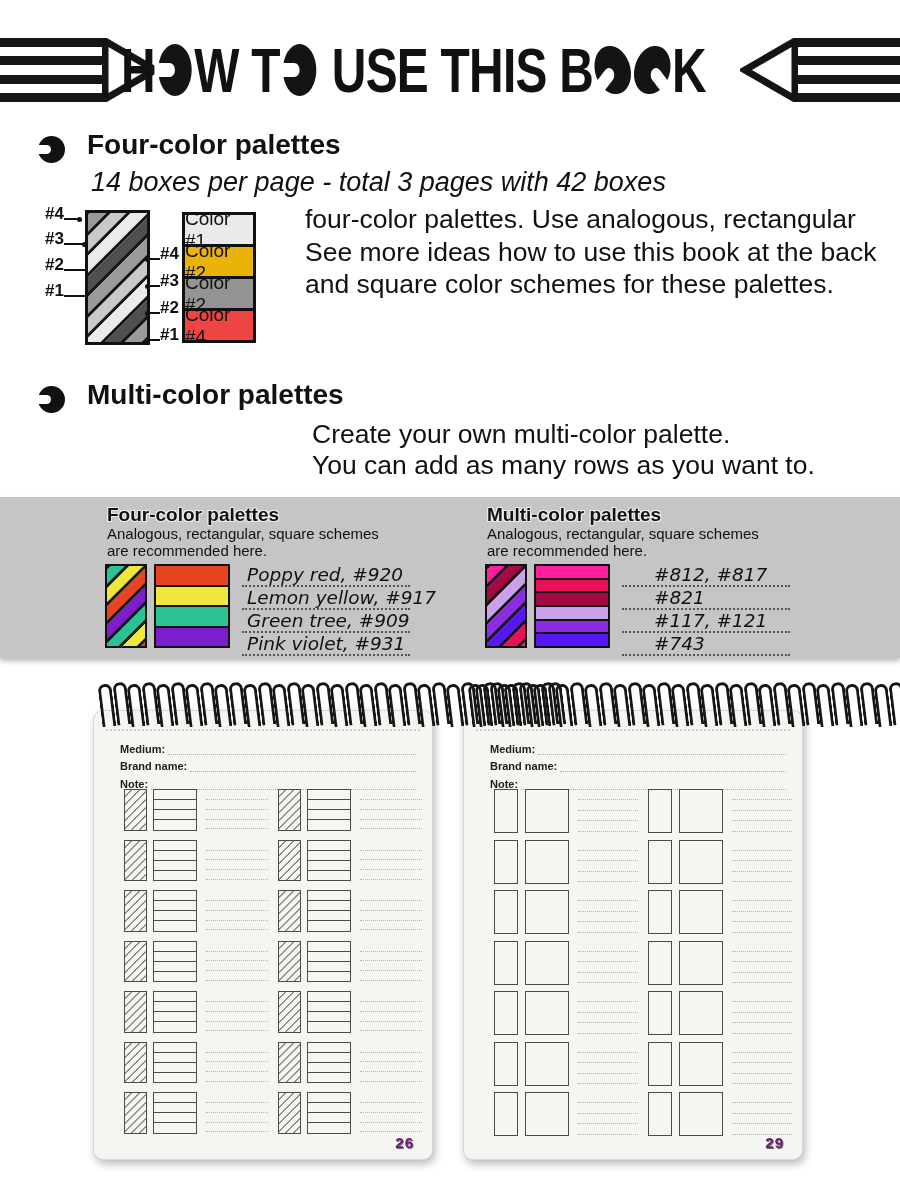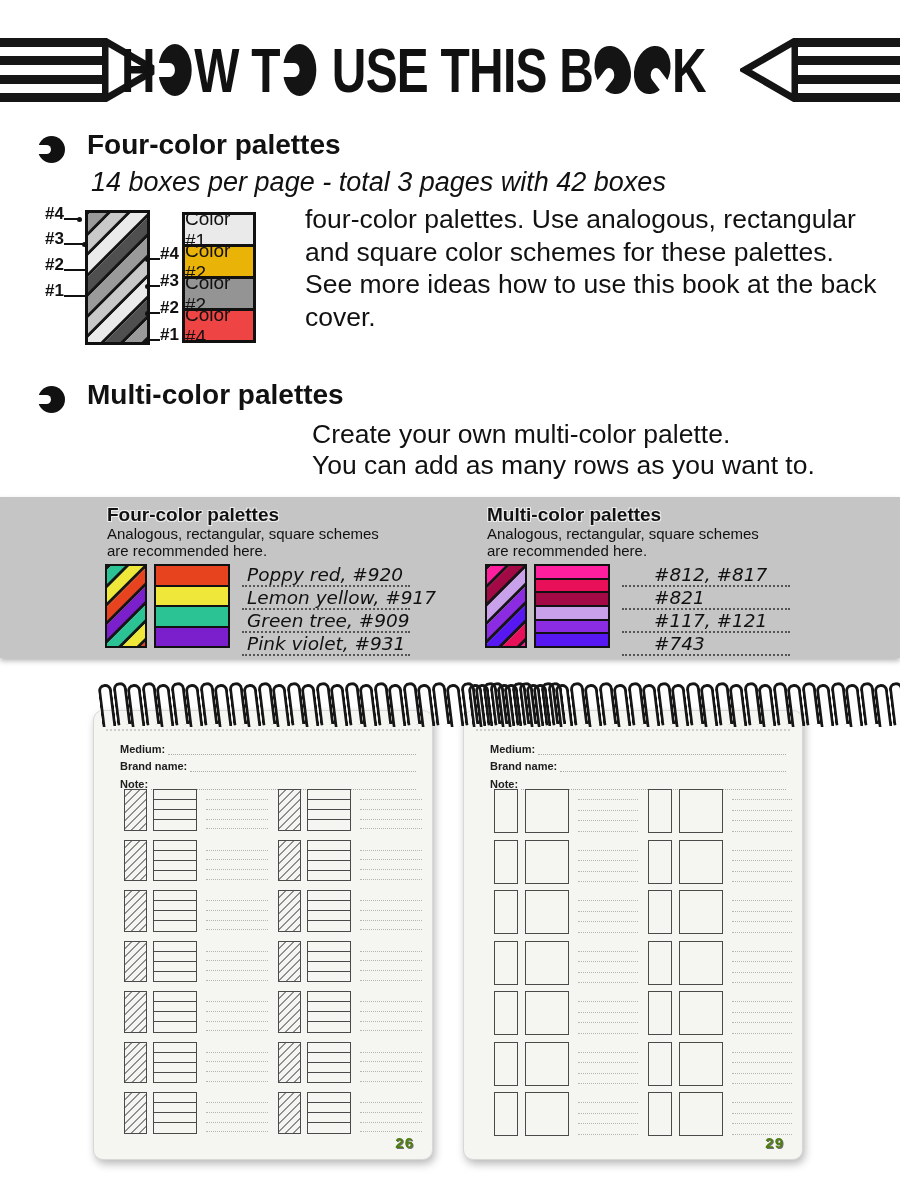--- a/index.html
+++ b/index.html
@@ -99,21 +99,21 @@
            background:repeating-linear-gradient(135deg,#f5f5f2 0 4.2px,#8f8f8f 4.2px 5.6px); }
   .mini { width:42px; border:1.6px solid #4a4a4a; margin-left:6px; display:flex; flex-direction:column; }
   .mini i { flex:1; border-top:1.6px solid #4a4a4a; display:block; }
   .mini i:first-child { border-top:none; }
   .srect { width:22px; border:1.6px solid #4a4a4a; }
   .bigsq { width:42px; border:1.6px solid #4a4a4a; margin-left:7px; }
   .edots { flex:1; margin-left:9px; display:flex; flex-direction:column;
            justify-content:space-between; padding:3px 0 1px 0; }
   .edl { border-bottom:1.4px dotted #b5b5b5; height:7px; }
   .pagenum { position:absolute; right:18px; bottom:8px; font-size:15px; font-weight:bold;
-             color:#4d7c0f; letter-spacing:1px; text-shadow:1px 1px 0 #6f6f6f; }
+             color:#701a75; letter-spacing:1px; text-shadow:1px 1px 0 #6f6f6f; }
 </style>
 </head>
 <body>
 
 <div id="canvas">
 
   <div class="hdr">
     <div class="pbody l"></div>
     <svg class="ptip l" viewBox="0 0 58 64">
       <polygon points="3,3 53,32 3,61" fill="#ffffff" stroke="#141414" stroke-width="7"></polygon>
@@ -185,23 +185,22 @@
     <div class="cboxes">
       <div class="cbox" style="background-color: rgb(234, 234, 234);">Color #1</div>
       <div class="cbox" style="background-color: #eab308;">Color #2</div>
       <div class="cbox" style="background-color: rgb(148, 148, 148);">Color #2</div>
       <div class="cbox" style="background-color: #ef4444;">Color #4</div>
     </div>
   </div>
 
   <div class="para">
     <div>four-color palettes. Use analogous, rectangular</div>
+    <div>See more ideas how to use this book at the back</div>
     <div>and square color schemes for these palettes.</div>
-    <div>See more ideas how to use this book at the back</div>
-    <div>cover.</div>
   </div>
 
   <span class="bullet" style="left:38px; top:386px;"></span>
   <h2 style="left:87px; top:379px;">Multi-color palettes</h2>
   <div class="mlines">
     <div>Create your own multi-color palette.</div>
     <div>You can add as many rows as you want to.</div>
   </div>
 
   <div class="banner">

